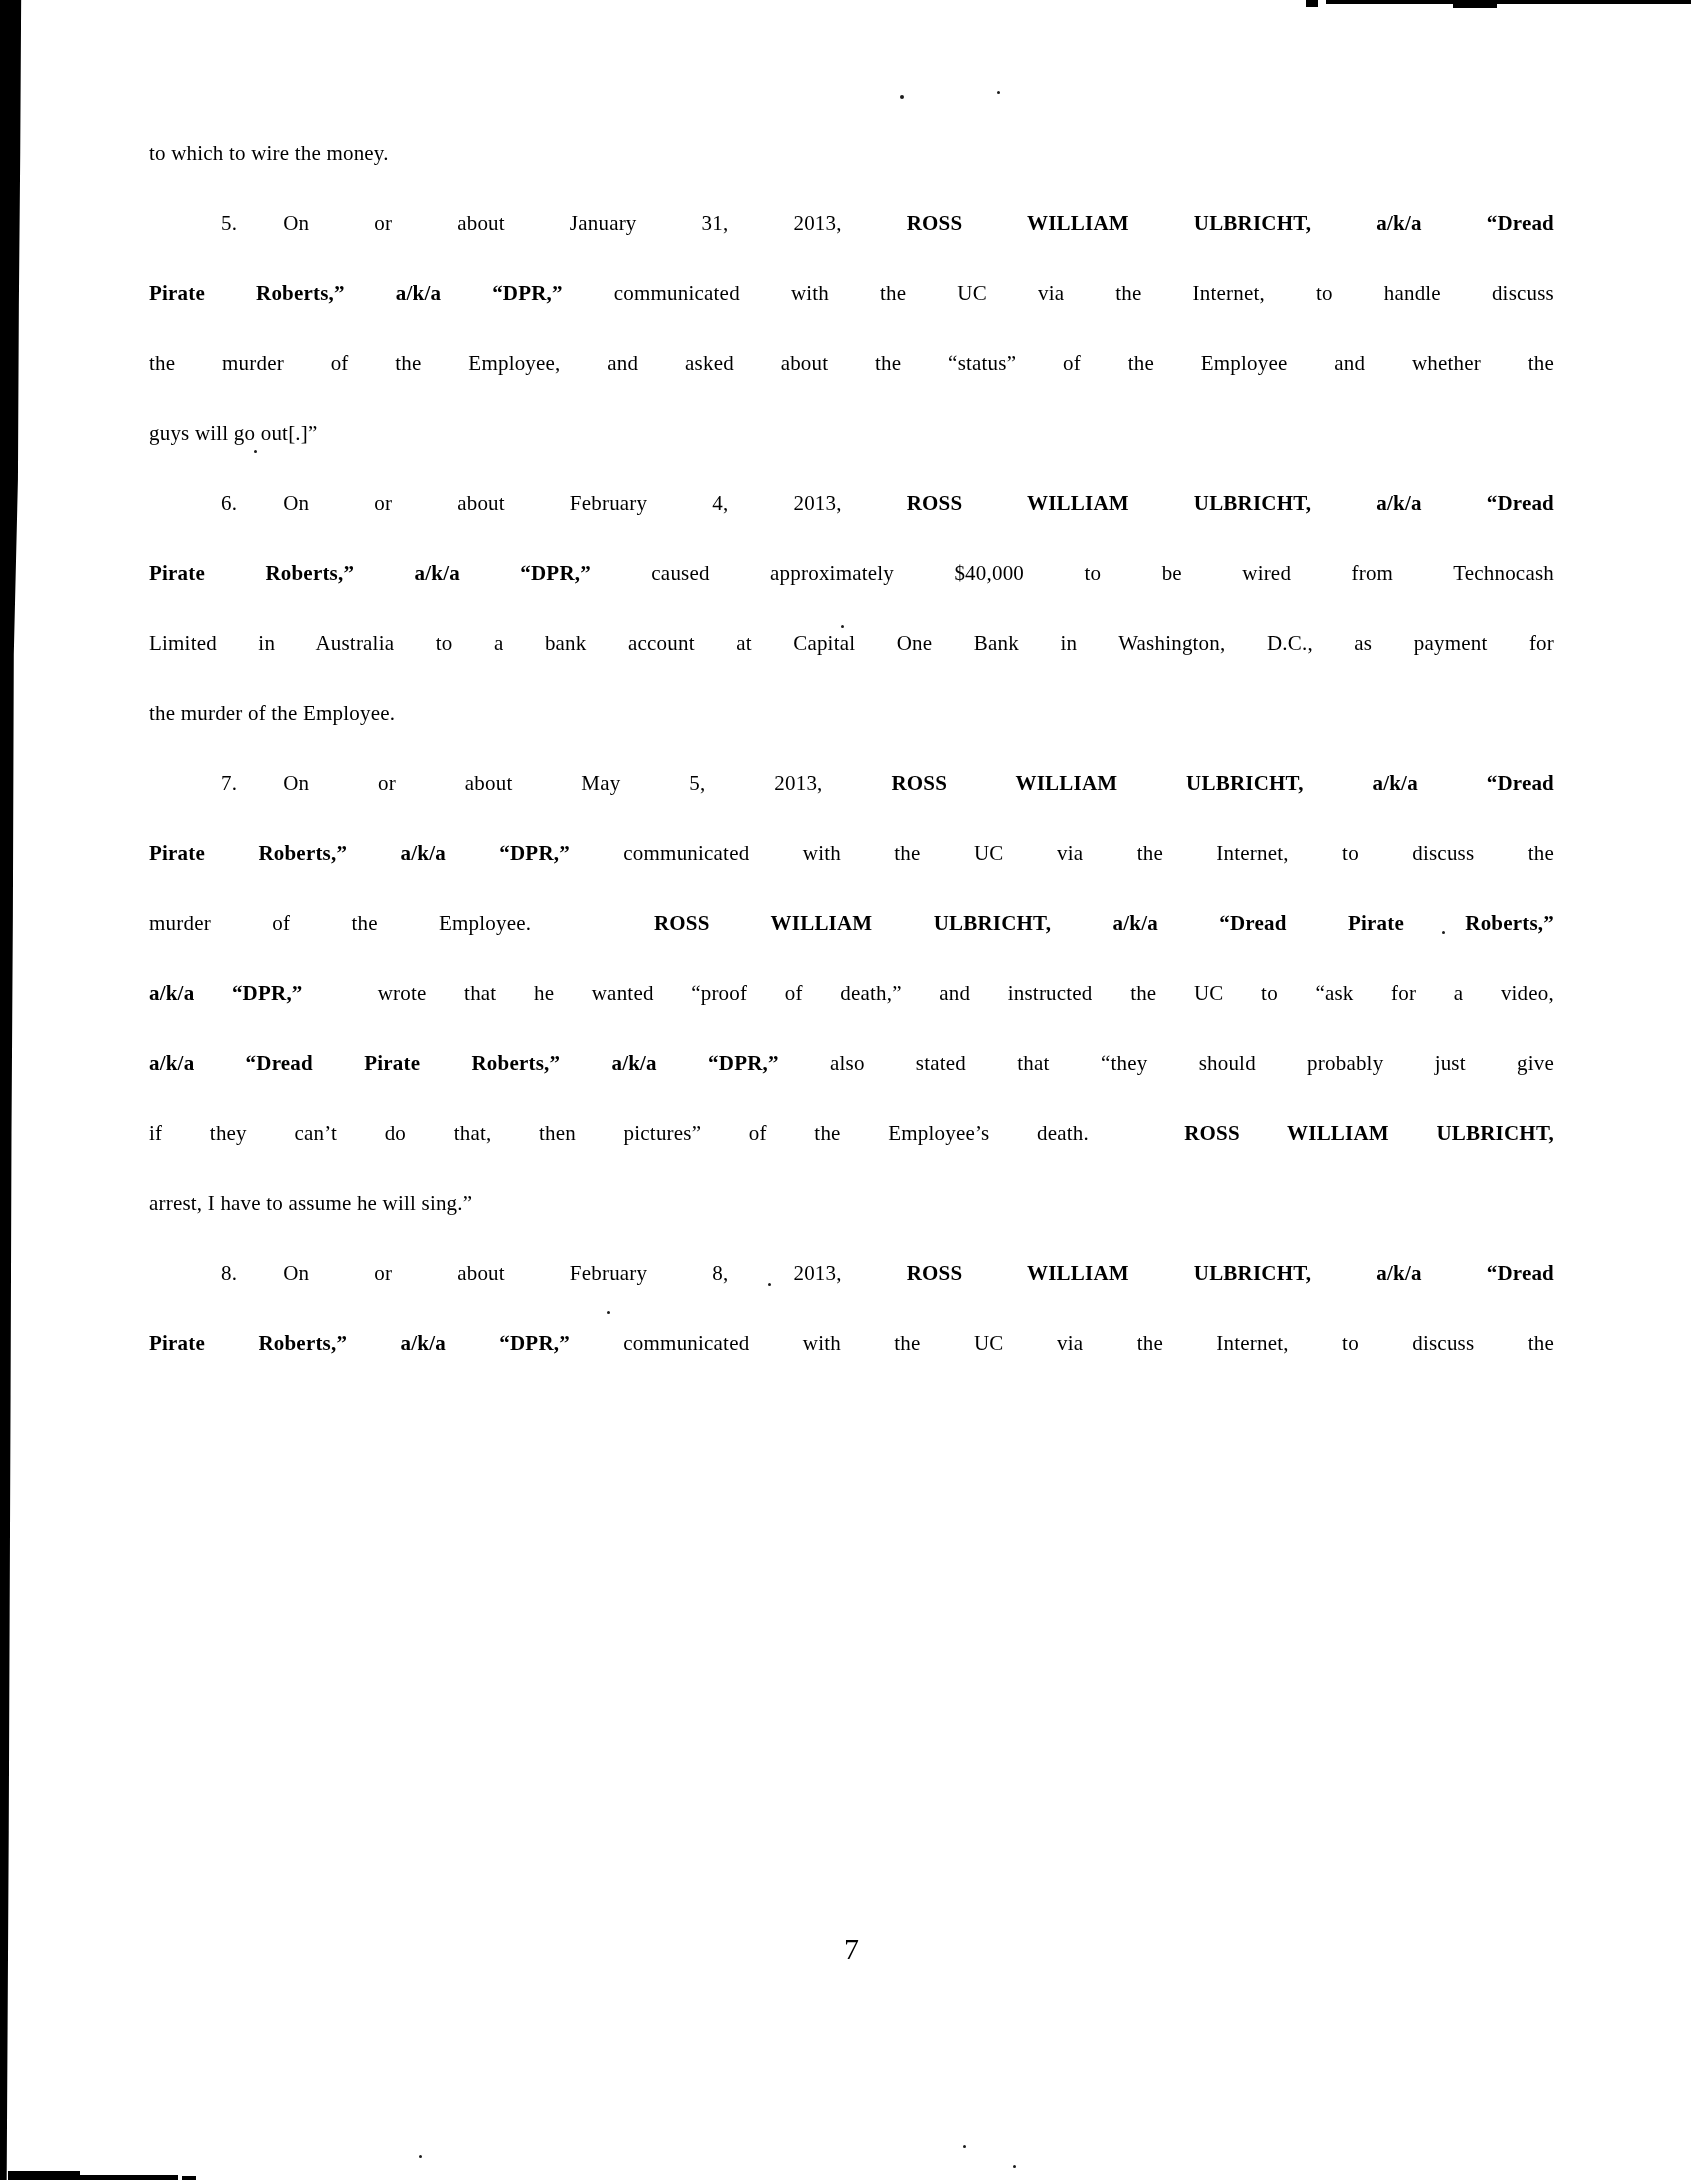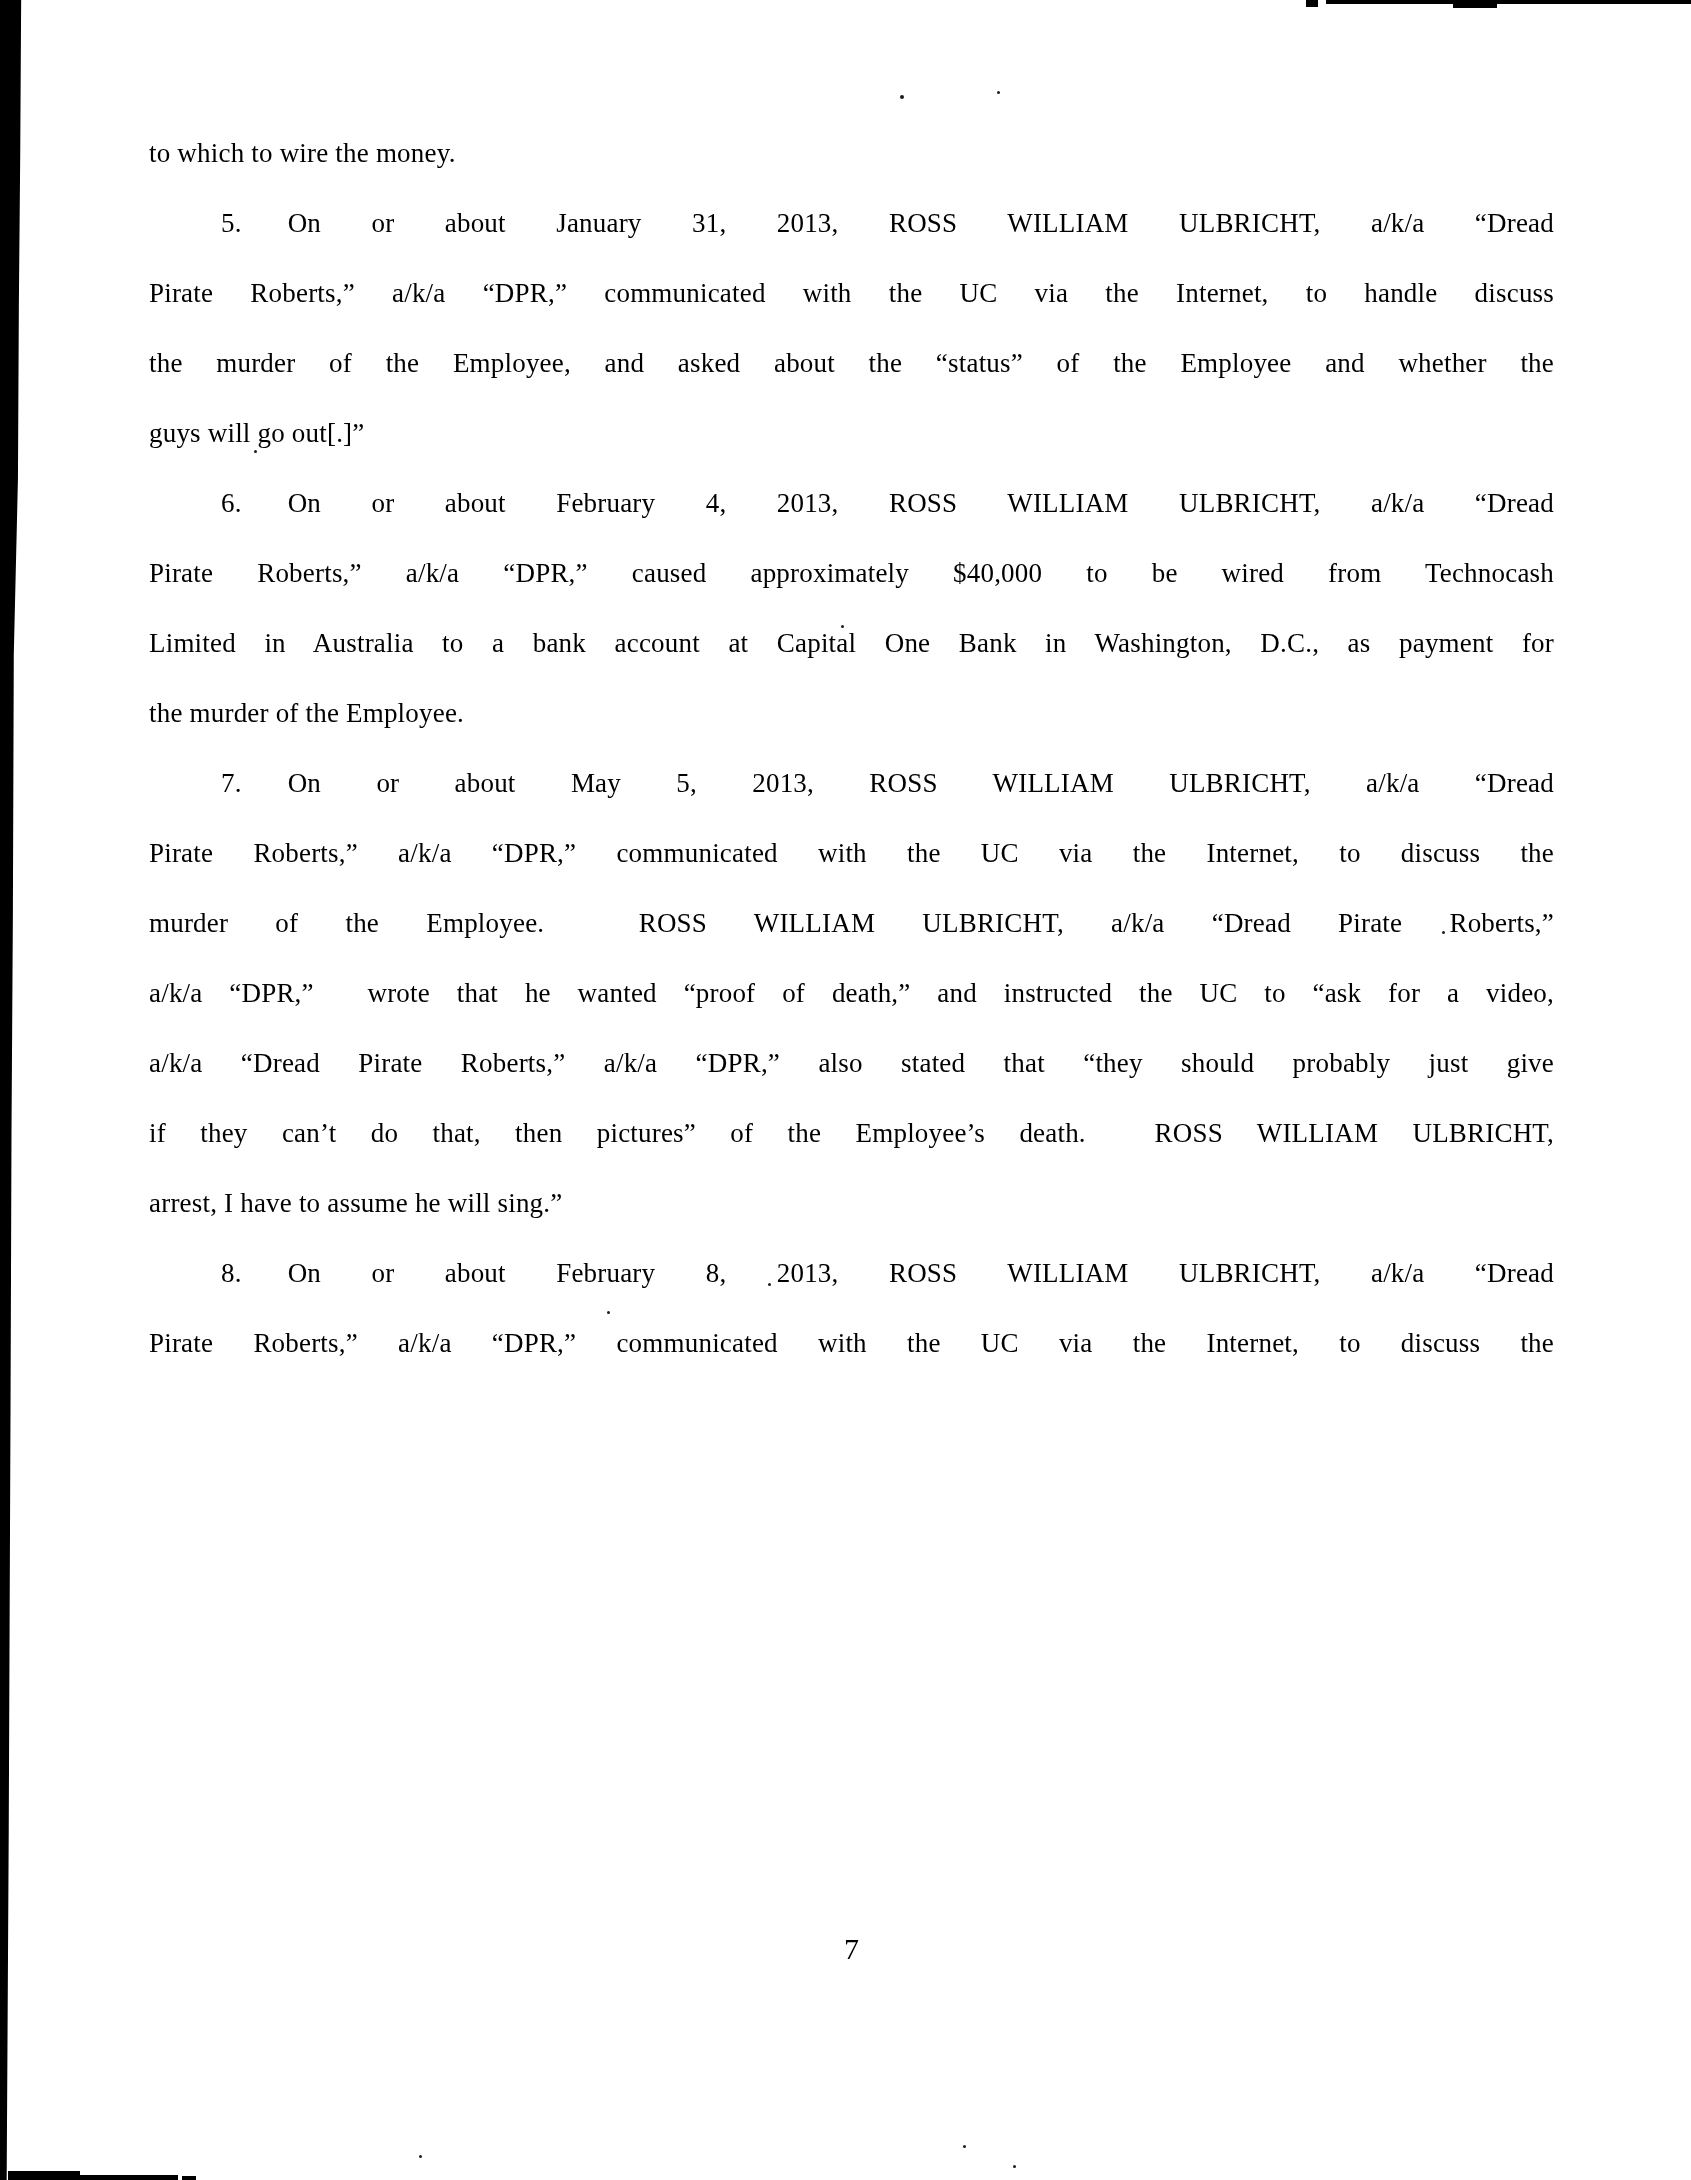--- a/index.html
+++ b/index.html
@@ -18,31 +18,31 @@
   }
   .text-block {
     position: absolute;
     left: 149px;
     top: 118px;
     width: 1405px;
   }
   .line {
     height: 70px;
     line-height: 70px;
-    font-size: 27px;
+    font-size: 21px;
     letter-spacing: 0.2px;
     white-space: nowrap;
     text-align: justify;
     text-align-last: justify;
   }
   .line.last {
     text-align: left;
     text-align-last: left;
   }
-  .bold { font-weight: 400; }
+  .bold { font-weight: 700; }
   .gap { display: inline-block; height: 1px; vertical-align: baseline; }
   .page-number {
     position: absolute;
     left: 149px;
     top: 1931px;
     width: 1405px;
     text-align: center;
     font-size: 30px;
     line-height: 36px;
   }

